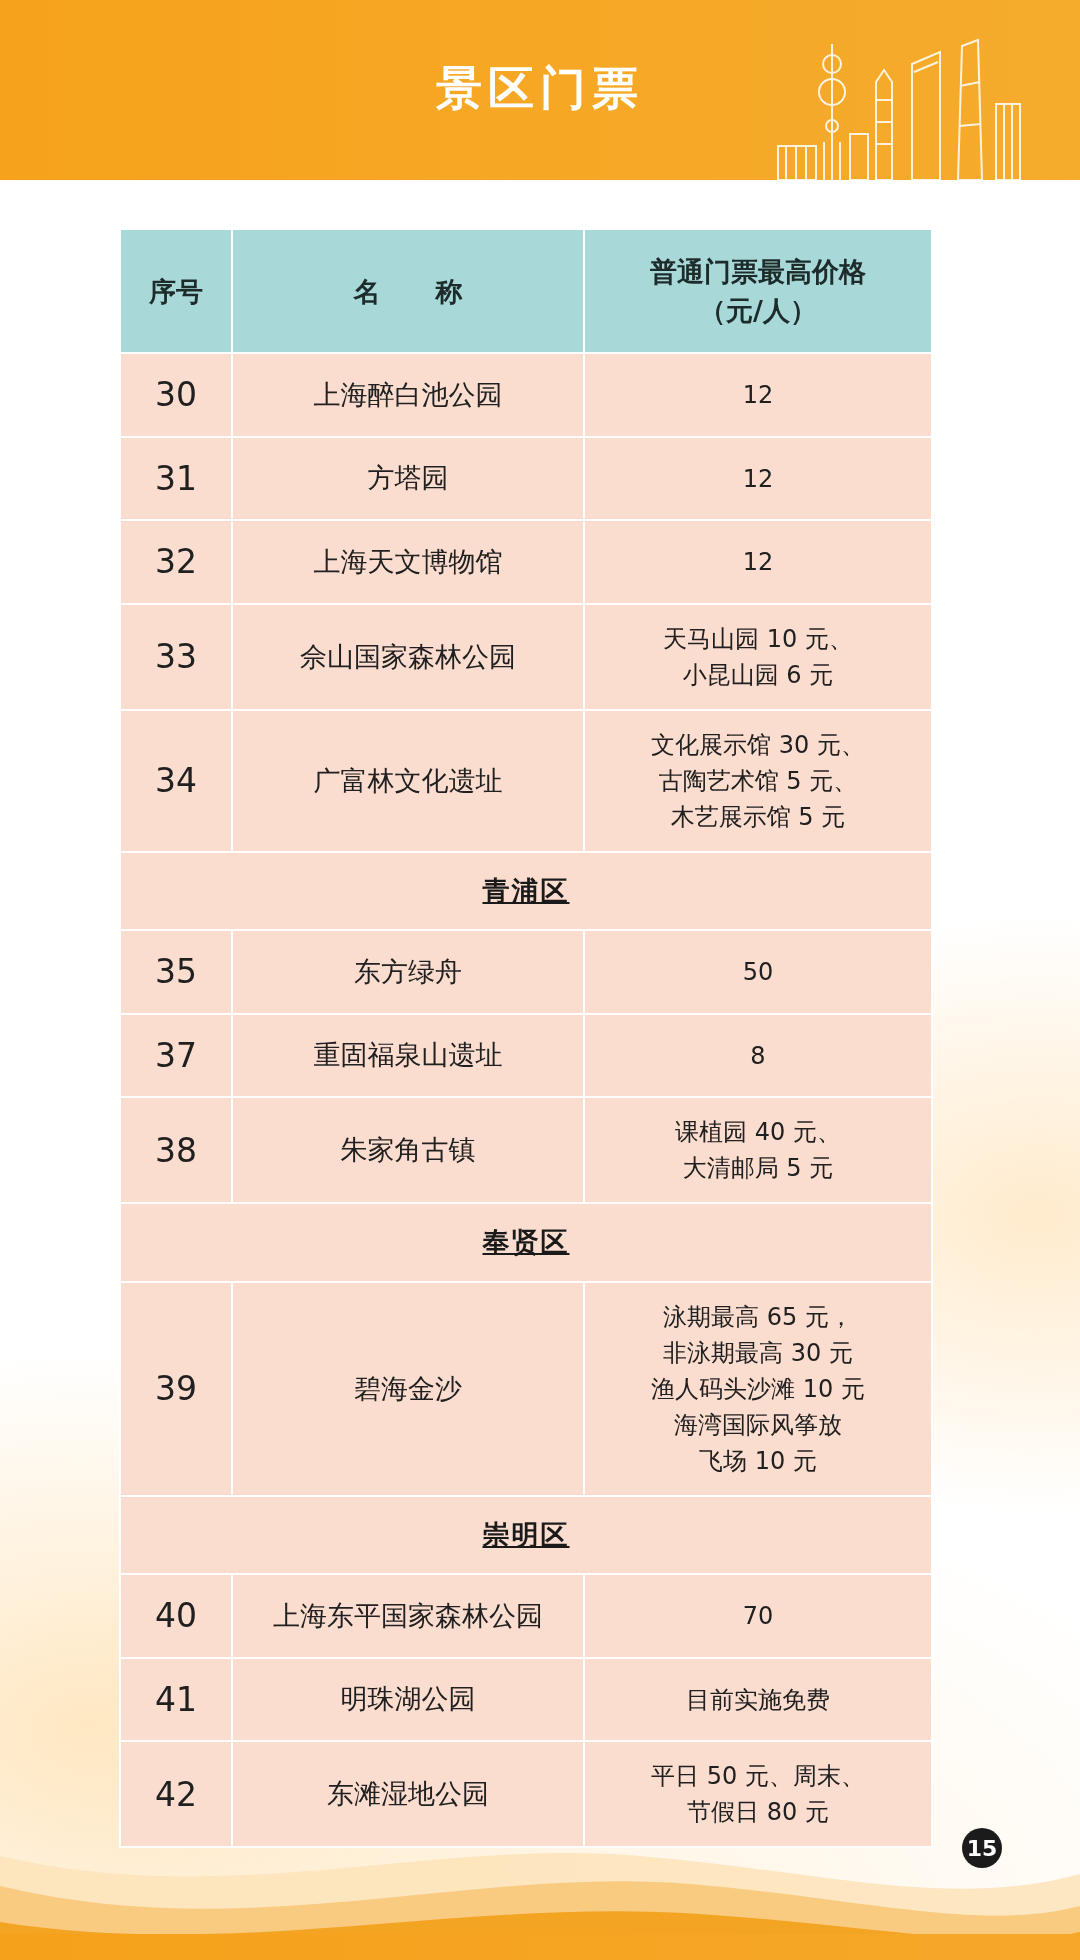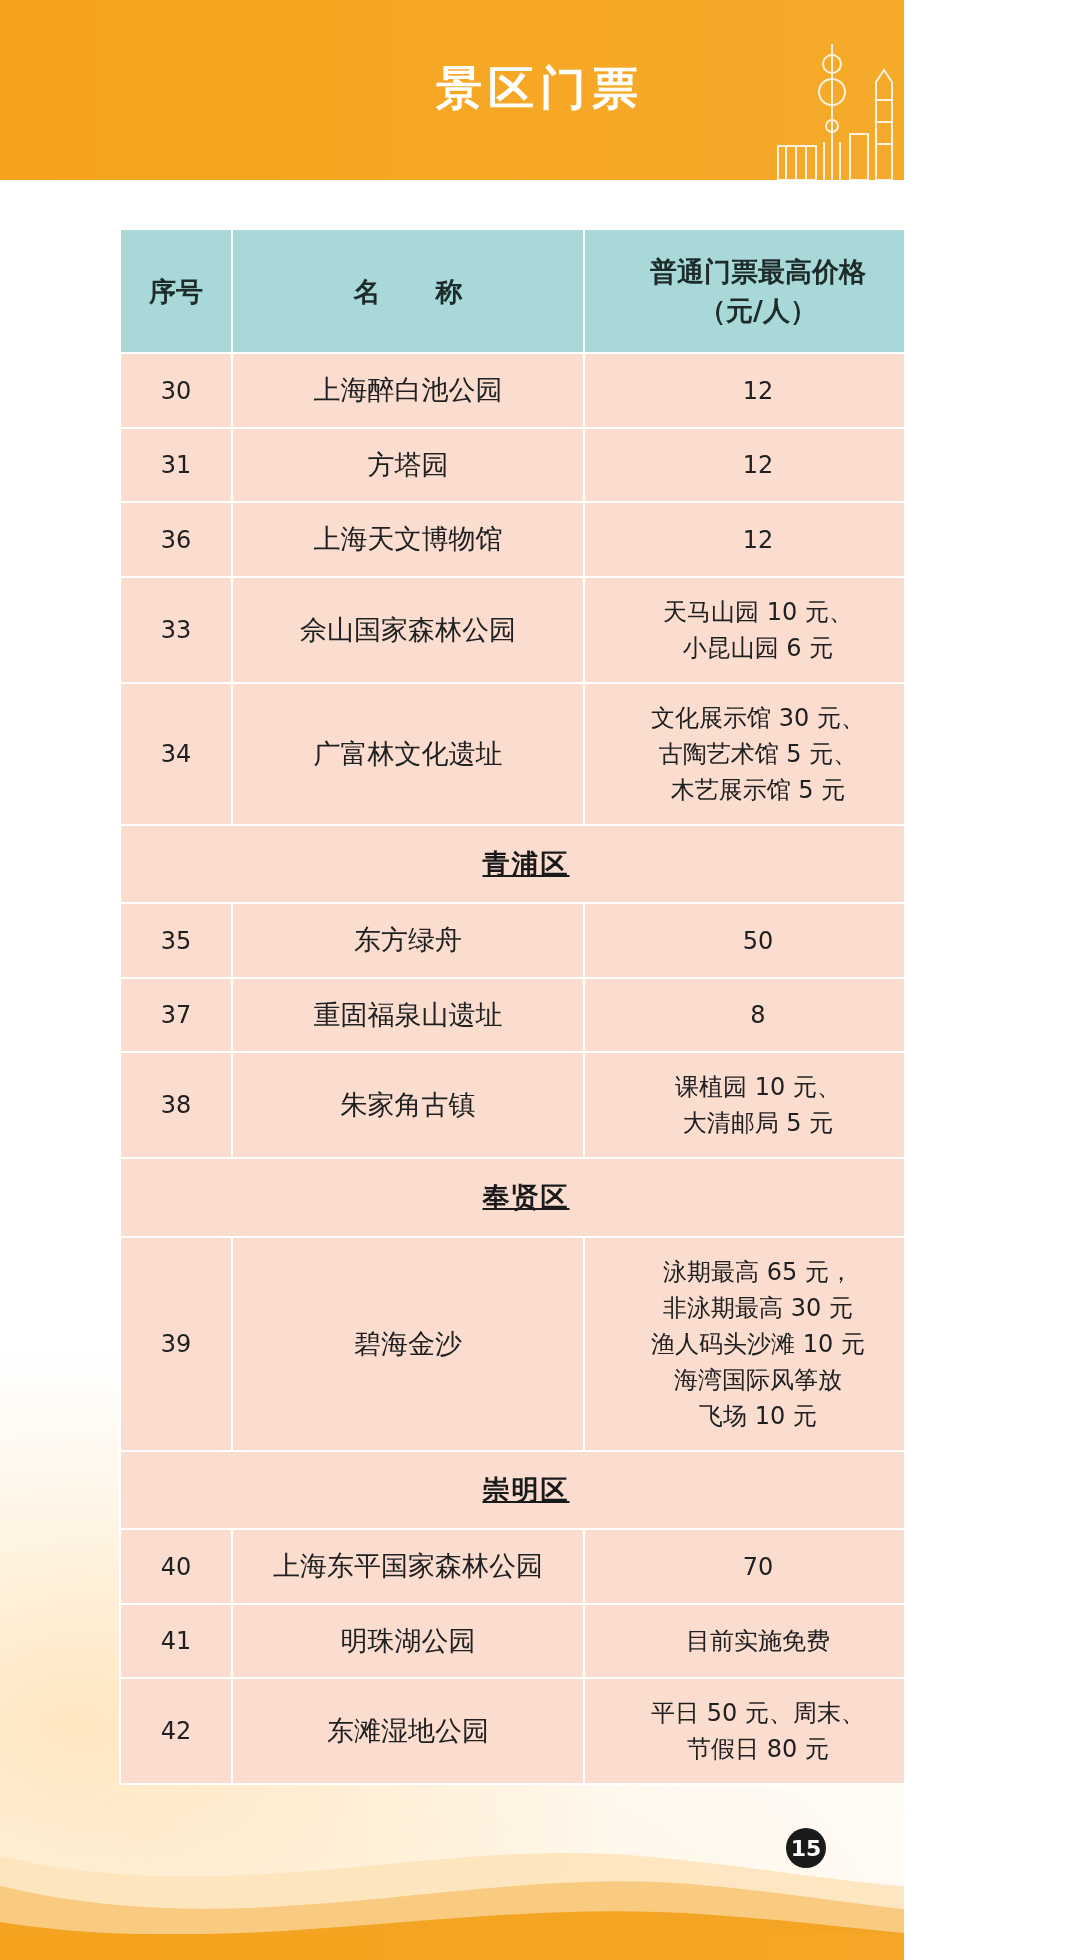--- a/index.html
+++ b/index.html
@@ -7,21 +7,21 @@
   html, body {
     width: 1080px;
     height: 1960px;
     font-family: "Liberation Sans", sans-serif;
     background: #ffffff;
     overflow: hidden;
   }
 
   .page {
     position: relative;
-    width: 904px;
+    width: 1080px;
     height: 1960px;
     background:
       radial-gradient(ellipse 900px 600px at 8% 88%, rgba(255, 214, 150, 0.55) 0%, rgba(255, 214, 150, 0.0) 62%),
       radial-gradient(ellipse 700px 500px at 96% 62%, rgba(255, 205, 130, 0.40) 0%, rgba(255, 205, 130, 0.0) 60%),
       radial-gradient(ellipse 1100px 700px at 50% 100%, rgba(255, 230, 190, 0.45) 0%, rgba(255, 230, 190, 0.0) 70%),
       #ffffff;
     overflow: hidden;
   }
 
   
@@ -87,21 +87,21 @@
   }
   thead th .sp { letter-spacing: 14px; padding-left: 14px; text-align: center; }
 
   tbody td {
     background: #fbddd0;
     color: #202020;
     font-size: 26px;
     line-height: 1.5;
     padding: 16px 10px;
   }
-  tbody td.num  { font-size: 24px; }
+  tbody td.num  { font-size: 33px; }
   tbody td.name { font-size: 27px; }
   tbody td.price { font-size: 24px; }
 
   tr.section td {
     background: #fbddd0;
     font-size: 27px;
     font-weight: 700;
     color: #1a1a1a;
     padding: 18px 10px;
     letter-spacing: 2px;
@@ -216,21 +216,21 @@
             </td>
             <td class="name">
               <div>方塔园</div>
             </td>
             <td class="price">
               <div>12</div>
             </td>
           </tr>
           <tr>
             <td class="num">
-              <div>36</div>
+              <div>32</div>
             </td>
             <td class="name">
               <div>上海天文博物馆</div>
             </td>
             <td class="price">
               <div>12</div>
             </td>
           </tr>
           <tr>
             <td class="num">
@@ -283,21 +283,21 @@
             </td>
           </tr>
           <tr>
             <td class="num">
               <div>38</div>
             </td>
             <td class="name">
               <div>朱家角古镇</div>
             </td>
             <td class="price">
-              <div>课植园 10 元、</div>
+              <div>课植园 40 元、</div>
               <div>大清邮局 5 元</div>
             </td>
           </tr>
           <tr class="section">
             <td colspan="3">奉贤区</td>
           </tr>
           <tr>
             <td class="num">
               <div>39</div>
             </td>

